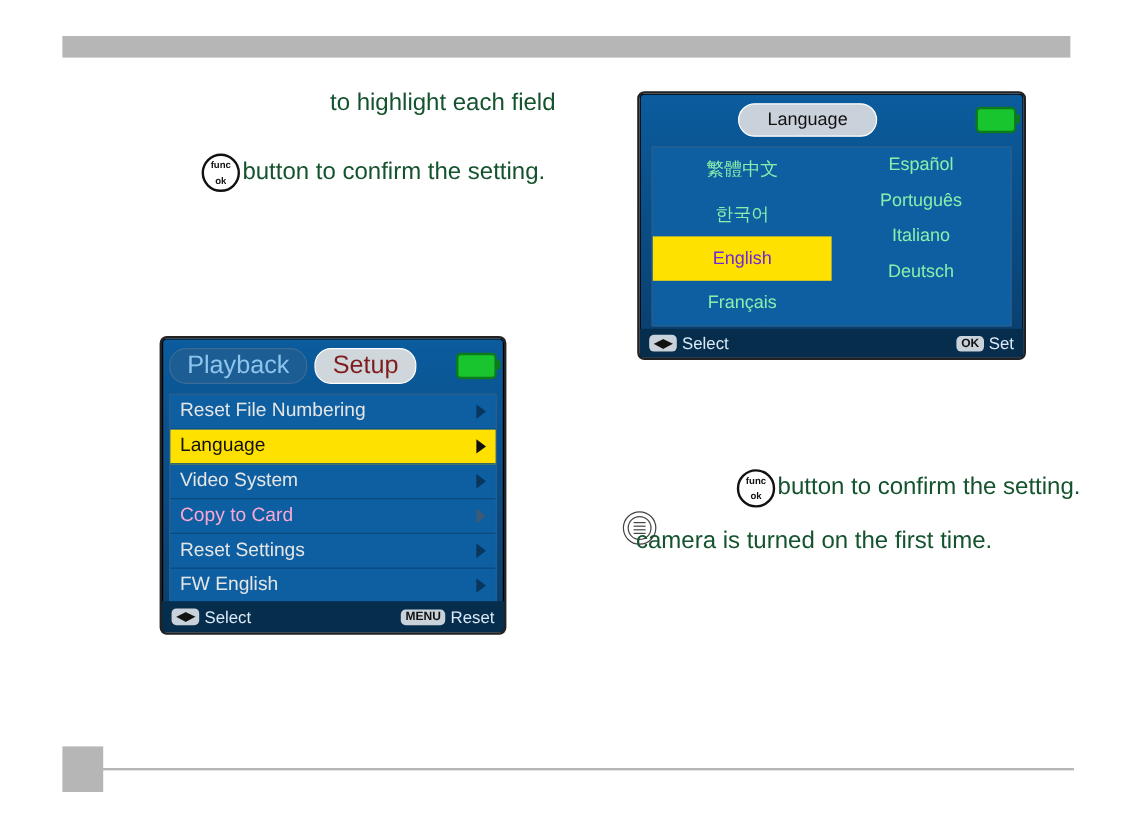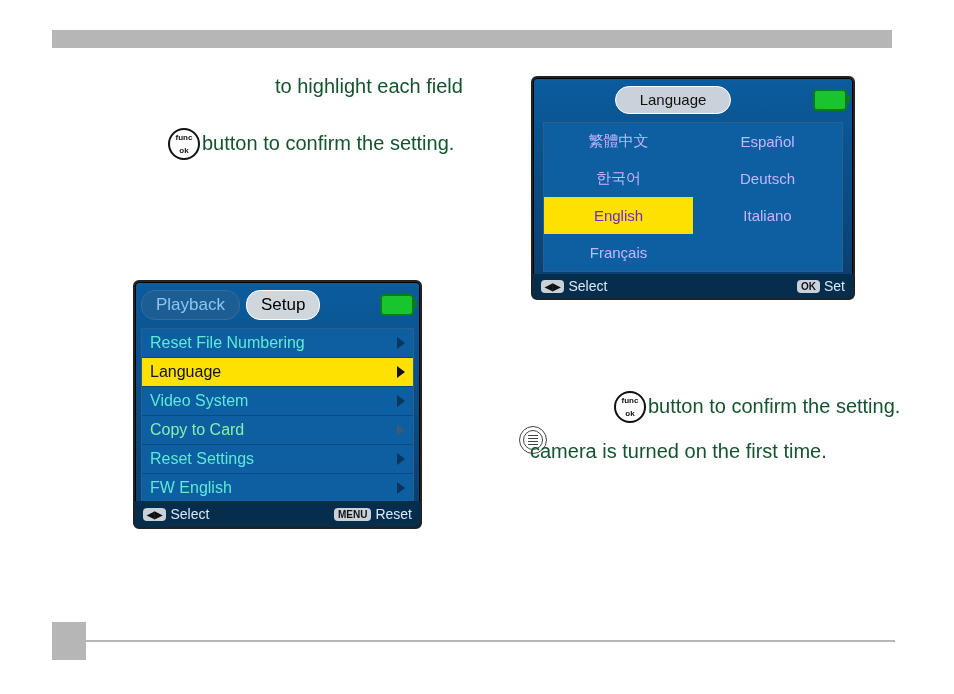--- a/index.html
+++ b/index.html
@@ -67,44 +67,44 @@
     overflow:hidden;
     text-align:right;
   }
 
   
   .setup{left:133px;top:280px;width:285px;height:245px}
   .setup .header{
     height:38px;display:flex;align-items:center;padding:4px 6px 0 6px;gap:6px
   }
   .tab{
-    border-radius:14px;height:28px;line-height:28px;padding:0 14px;font-size:17px;
+    border-radius:14px;height:28px;line-height:28px;padding:0 14px;font-size:21px;
     color:#bcd6ee;border:1px solid #3b6b98;background:rgba(255,255,255,.05)
   }
   .tab.active{
-    background:#cfd6dc;color:#000000;border:1px solid #fff
+    background:#cfd6dc;color:#7f1d1d;border:1px solid #fff
   }
   .tab.inactive{background:#1c5d93;color:#8ec5ef;}
   .batt{
     margin-left:auto;width:30px;height:18px;border:2px solid #0e7a1e;border-radius:4px;
     position:relative;background:#19c52e;
   }
   .batt::after{content:"";position:absolute;right:-5px;top:4px;width:4px;height:8px;background:#0e7a1e;border-radius:2px}
 
   .setup .list{
     margin:4px 6px 0 6px;border:1px solid #2c5f8c;background:#0d5fa1;
   }
   .list .row{
     display:flex;align-items:center;justify-content:space-between;
-    height:28px;padding:0 8px;font-size:16px;color:#5eead4;
+    height:28px;padding:0 8px;font-size:16px;color:#e5e5e5;
     border-bottom:1px solid #0b4a7e;
   }
   .list .row:last-child{border-bottom:none}
   .list .row.hl{background:#ffe100;color:#111}
-  .list .row.dis{color:#86efac}
+  .list .row.dis{color:#f9a8d4}
   .arrow-r{width:0;height:0;border-top:6px solid transparent;border-bottom:6px solid transparent;border-left:8px solid #0a355c}
   .row.hl .arrow-r{border-left-color:#111}
   .row.dis .arrow-r{border-left-color:#3a5a78}
 
   .footer{
     position:absolute;left:0;right:0;bottom:0;height:26px;background:#072d4d;
     display:flex;align-items:center;justify-content:space-between;padding:0 8px;
     font-size:14px;color:#d9e9f7
   }
   .footer .lbl{display:flex;align-items:center;gap:4px}
@@ -118,21 +118,21 @@
     height:26px;line-height:26px;padding:0 24px;font-size:15px;border:1px solid #fff
   }
   .lang .batt{margin-left:6px}
   .lang .grid{
     margin:4px 10px 0 10px;background:#0d5fa1;border:1px solid #2c5f8c;
     display:flex;height:148px
   }
   .col{flex:1;display:flex;flex-direction:column}
   .col .cell{
     flex:1;display:flex;align-items:center;justify-content:center;
-    font-size:15px;color:#c4b5fd
+    font-size:15px;color:#86efac
   }
   .col .cell.hl{background:#ffe100;color:#6d28d9}
 
   .lang .footer{height:24px}
 
 </style>
 </head>
 <body>
 
 <div class="topbar"></div>
@@ -193,22 +193,23 @@
   </div>
   <div class="grid">
     <div class="col">
       <div class="cell">繁體中文</div>
       <div class="cell">한국어</div>
       <div class="cell hl">English</div>
       <div class="cell">Français</div>
     </div>
     <div class="col">
       <div class="cell">Español</div>
+      <div class="cell">Português</div>
+      <div class="cell">Italiano</div>
       <div class="cell">Deutsch</div>
-      <div class="cell">Italiano</div>
       <div class="cell"></div>
     </div>
   </div>
   <div class="footer">
     <span class="lbl">
         <span class="pill">◀▶</span>
         <span>Select</span>
       </span>
     <span class="lbl">
         <span class="pill">OK</span>

